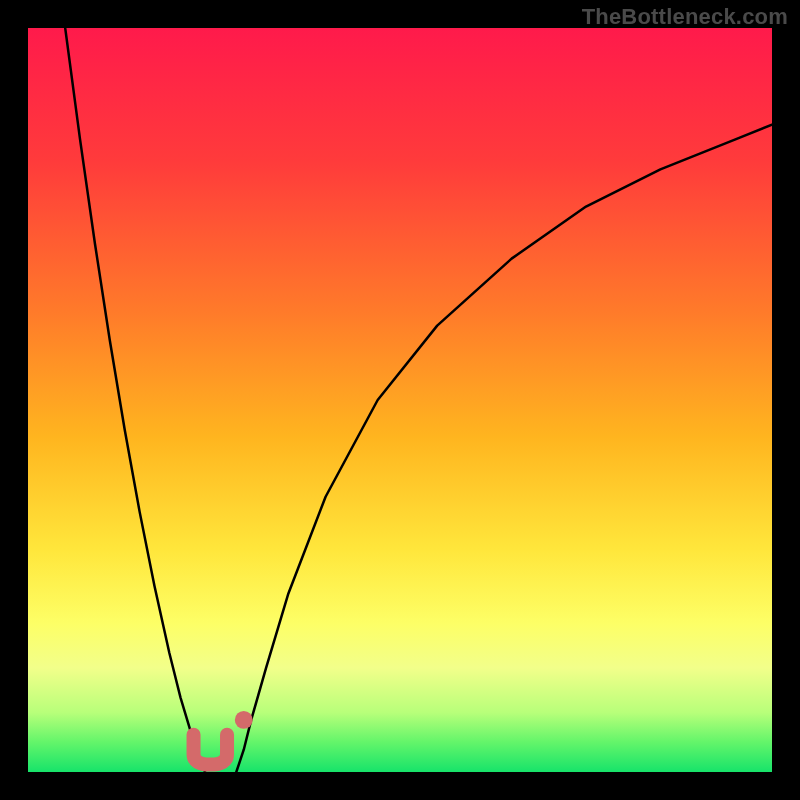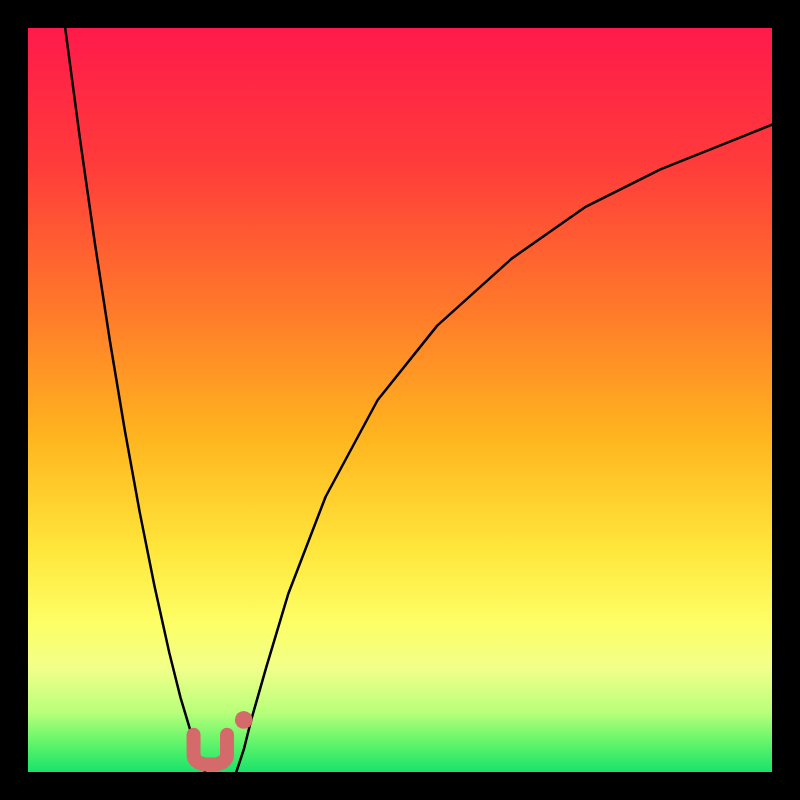--- a/index.html
+++ b/index.html
@@ -34,20 +34,21 @@
     font-weight: 600;
     letter-spacing: 0.2px;
     user-select: none;
   }
   svg { display: block; }
 </style>
 </head>
 <body>
 
 <div class="frame">
+  <div class="watermark">TheBottleneck.com</div>
 
   <div class="plot">
     <svg id="chart-svg" width="744" height="744" viewBox="0 0 744 744">
       <defs>
         <linearGradient id="bg-grad" x1="0" y1="0" x2="0" y2="1">
             <stop offset="0%" stop-color="#ff1a4b"></stop>
             <stop offset="18%" stop-color="#ff3b3b"></stop>
             <stop offset="38%" stop-color="#ff7a2a"></stop>
             <stop offset="55%" stop-color="#ffb51f"></stop>
             <stop offset="70%" stop-color="#ffe63b"></stop>

